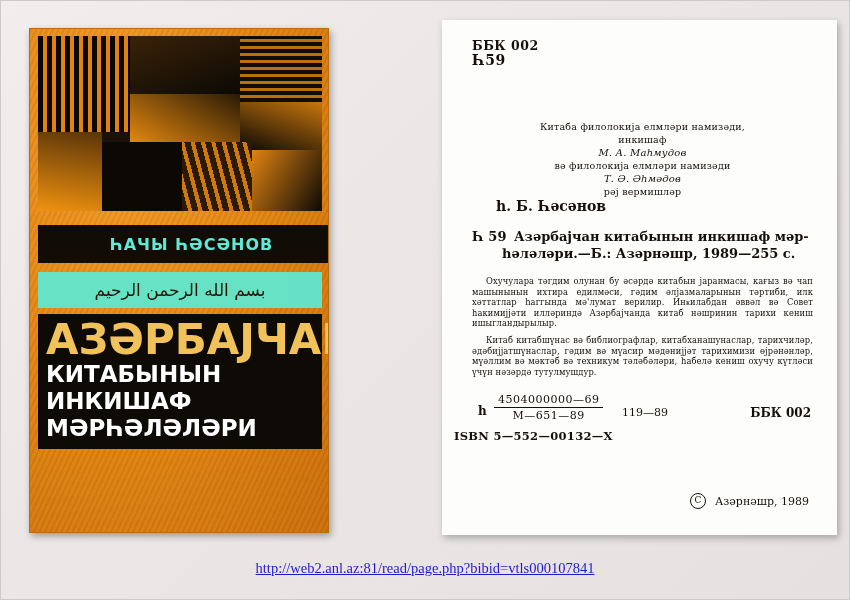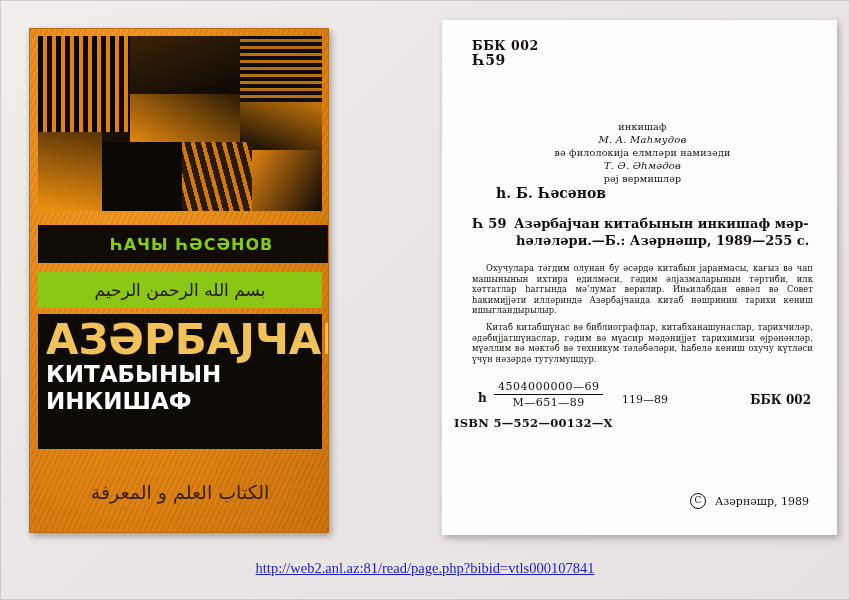--- a/index.html
+++ b/index.html
@@ -69,37 +69,37 @@
     background: #7d4a09;
   }
   
   .cover-author {
     position: absolute;
     left: 8px;
     top: 196px;
     width: 307px;
     height: 38px;
     background: #120c06;
-    color: #84cc16;
+    color: #5eead4;
     font-size: 16px;
     letter-spacing: 1px;
     display: flex;
     align-items: center;
     justify-content: center;
     font-weight: bold;
     font-family: "DejaVu Sans", sans-serif;
   }
   
   .cover-calli {
     position: absolute;
     left: 8px;
     top: 243px;
     width: 284px;
     height: 36px;
-    background: #84cc16;
+    background: #5eead4;
     color: #140d05;
     font-size: 17px;
     display: flex;
     align-items: center;
     justify-content: center;
     letter-spacing: 2px;
     font-family: "DejaVu Sans", sans-serif;
     overflow: hidden;
     opacity: 0.92;
   }
@@ -196,21 +196,21 @@
     font-size: 13px;
     font-weight: bold;
     line-height: 17px;
   }
   .title-block .code {
     display: inline-block;
     width: 42px;
   }
   .title-block .ind {
     display: block;
-    margin-left: 44px;
+    margin-left: 30px;
   }
   .annot {
     margin-top: 14px;
     font-size: 8.3px;
     line-height: 10.6px;
     text-align: justify;
     letter-spacing: 0.1px;
   }
   .annot p {
     margin: 0 0 6px 0;
@@ -328,34 +328,35 @@
     </div>
 
     <div class="cover-author">ҺАЧЫ ҺӘСӘНОВ</div>
 
     <div class="cover-calli">بسم الله الرحمن الرحيم</div>
 
     <div class="cover-title">
       <div class="big">АЗӘРБАЈЧАН</div>
       <div class="sub">КИТАБЫНЫН</div>
       <div class="sub">ИНКИШАФ</div>
+      <div class="sub">МӘРҺӘЛӘЛӘРИ</div>
     </div>
 
-    <div class="cover-calli2">الكتاب العلم و المعرفة</div>
   </div>
 
   <div class="doc">
     <div class="doc-inner">
 
       <div class="bbk">
         <div>ББК 002</div>
         <div class="l2">Һ59</div>
       </div>
 
       <div class="reviewers">
+        <div>Китаба филолокија елмләри намизәди,</div>
         <div>инкишаф</div>
         <div class="ital">М. А. Маһмудов</div>
         <div>вә филолокија елмләри намизәди</div>
         <div class="ital">Т. Ә. Әһмәдов</div>
         <div>рәј вермишләр</div>
       </div>
 
       <div class="author-line">һ. Б. Һәсәнов</div>
 
       <div class="title-block">

